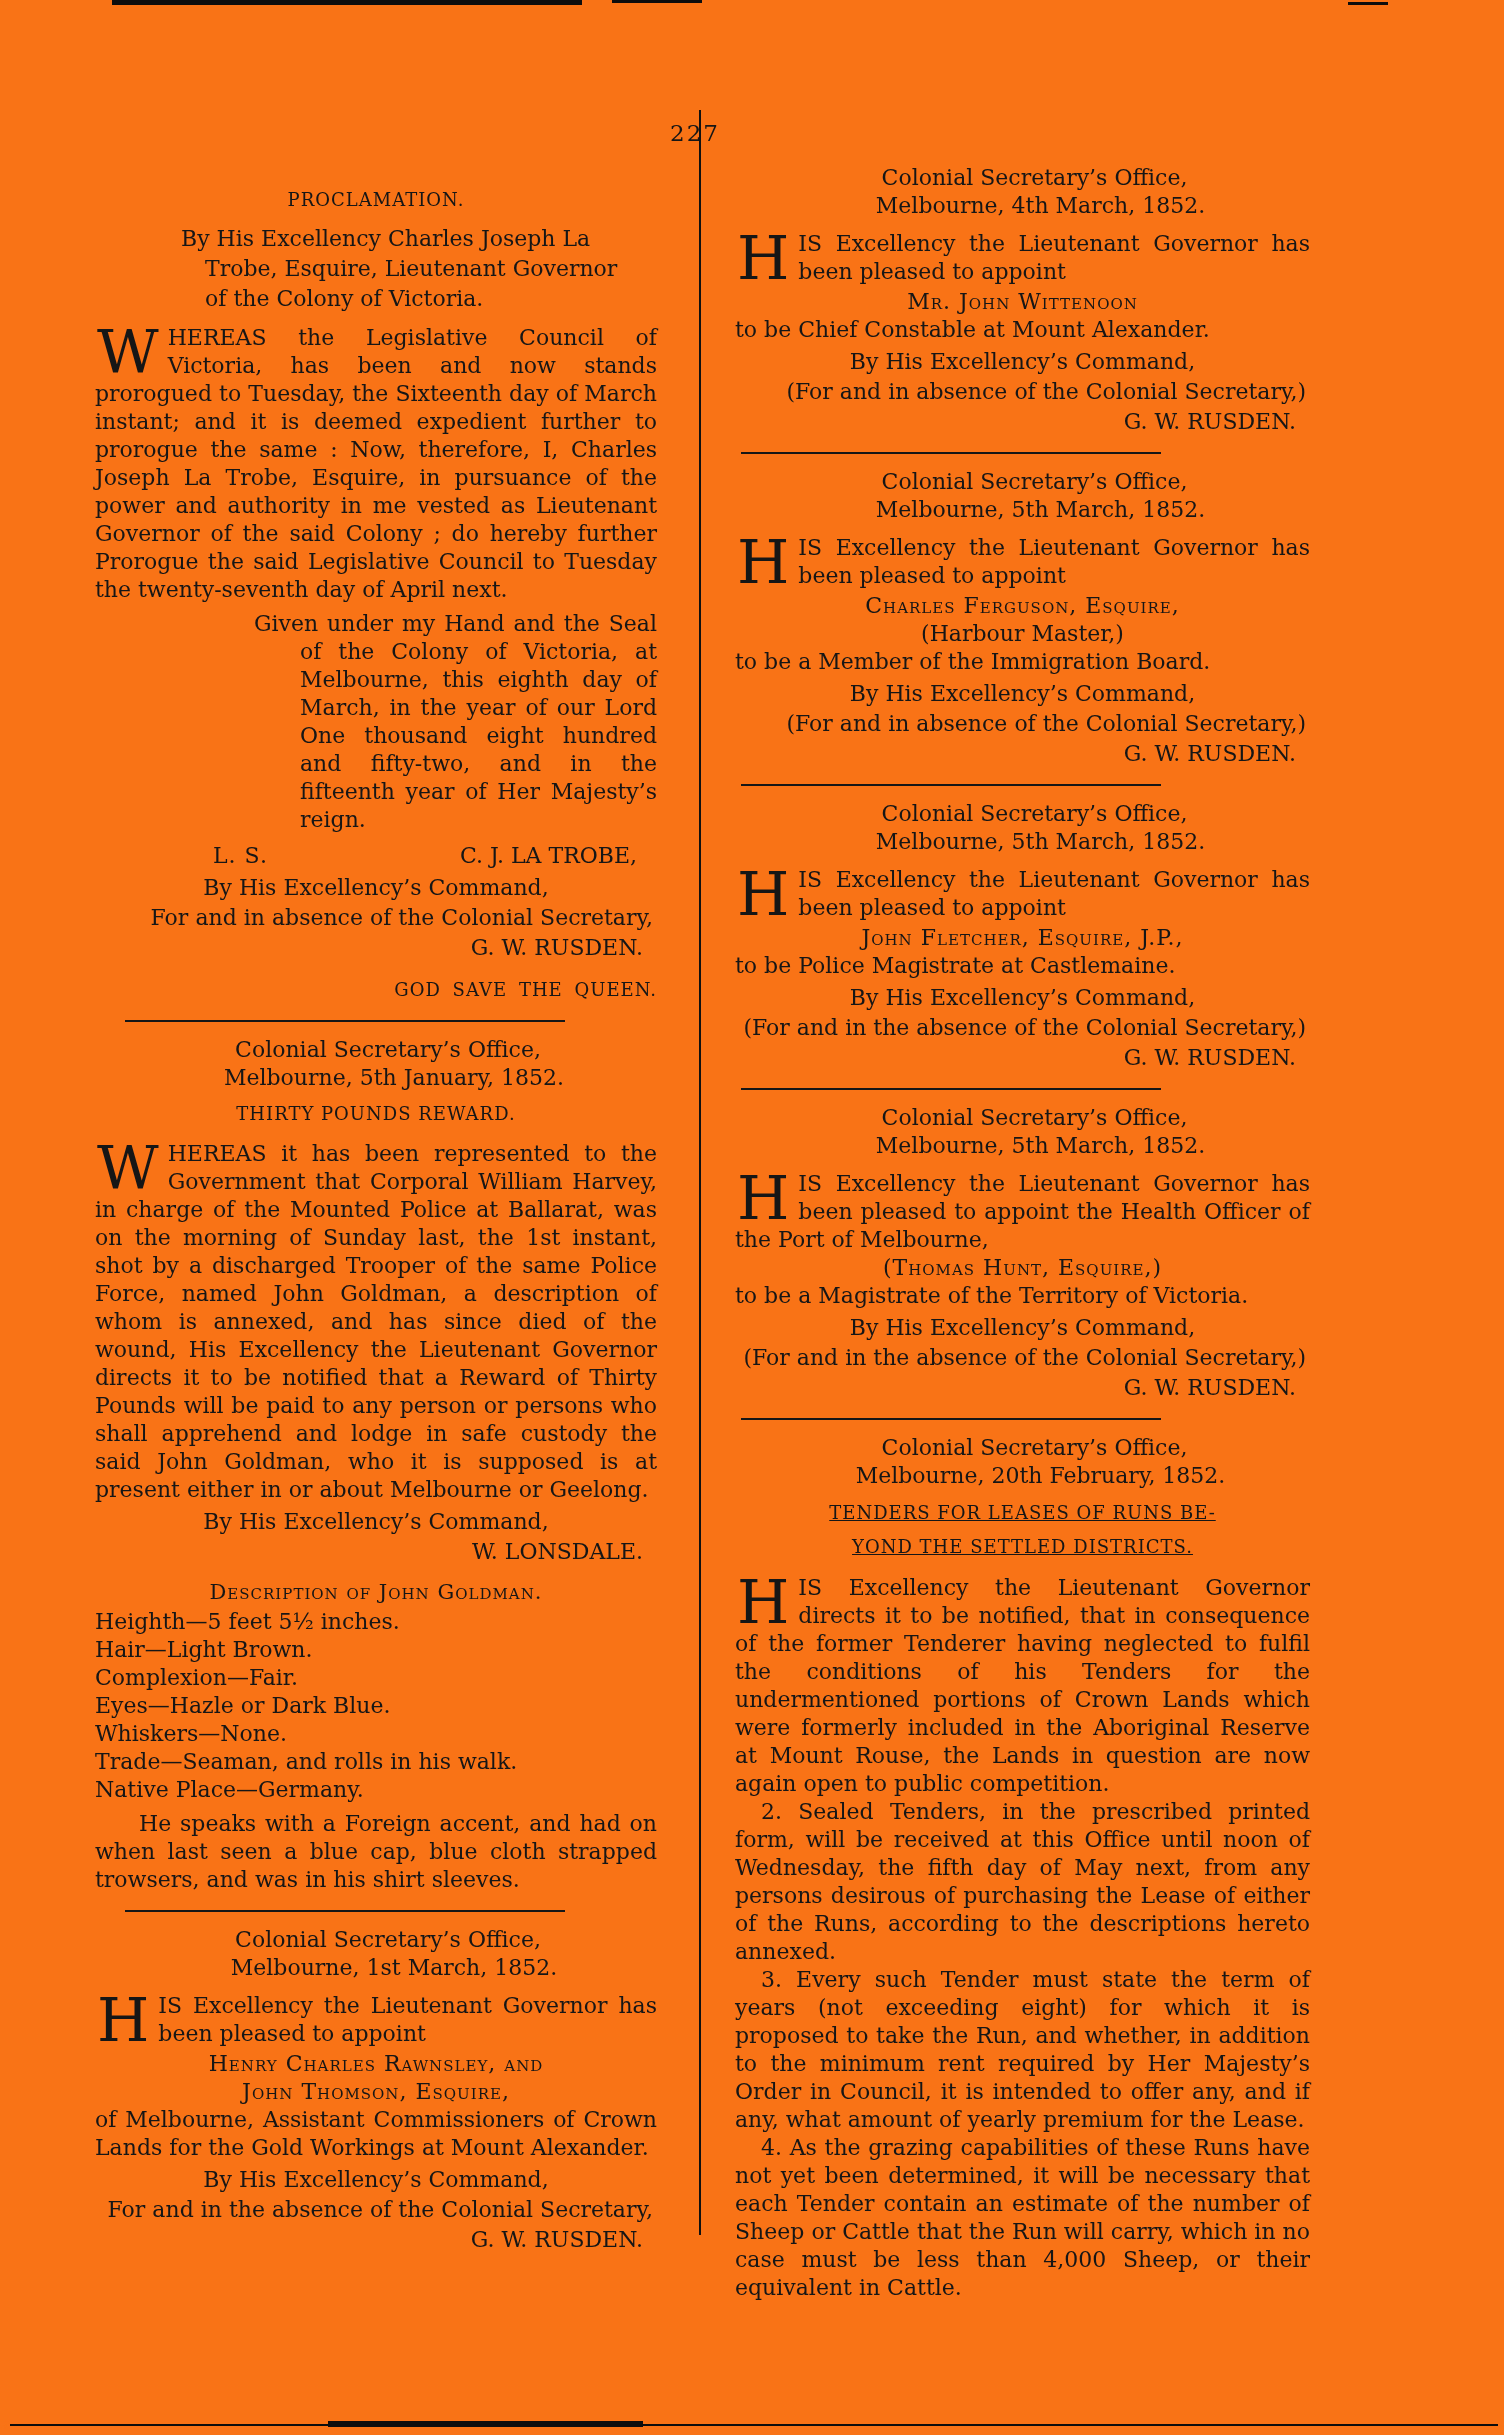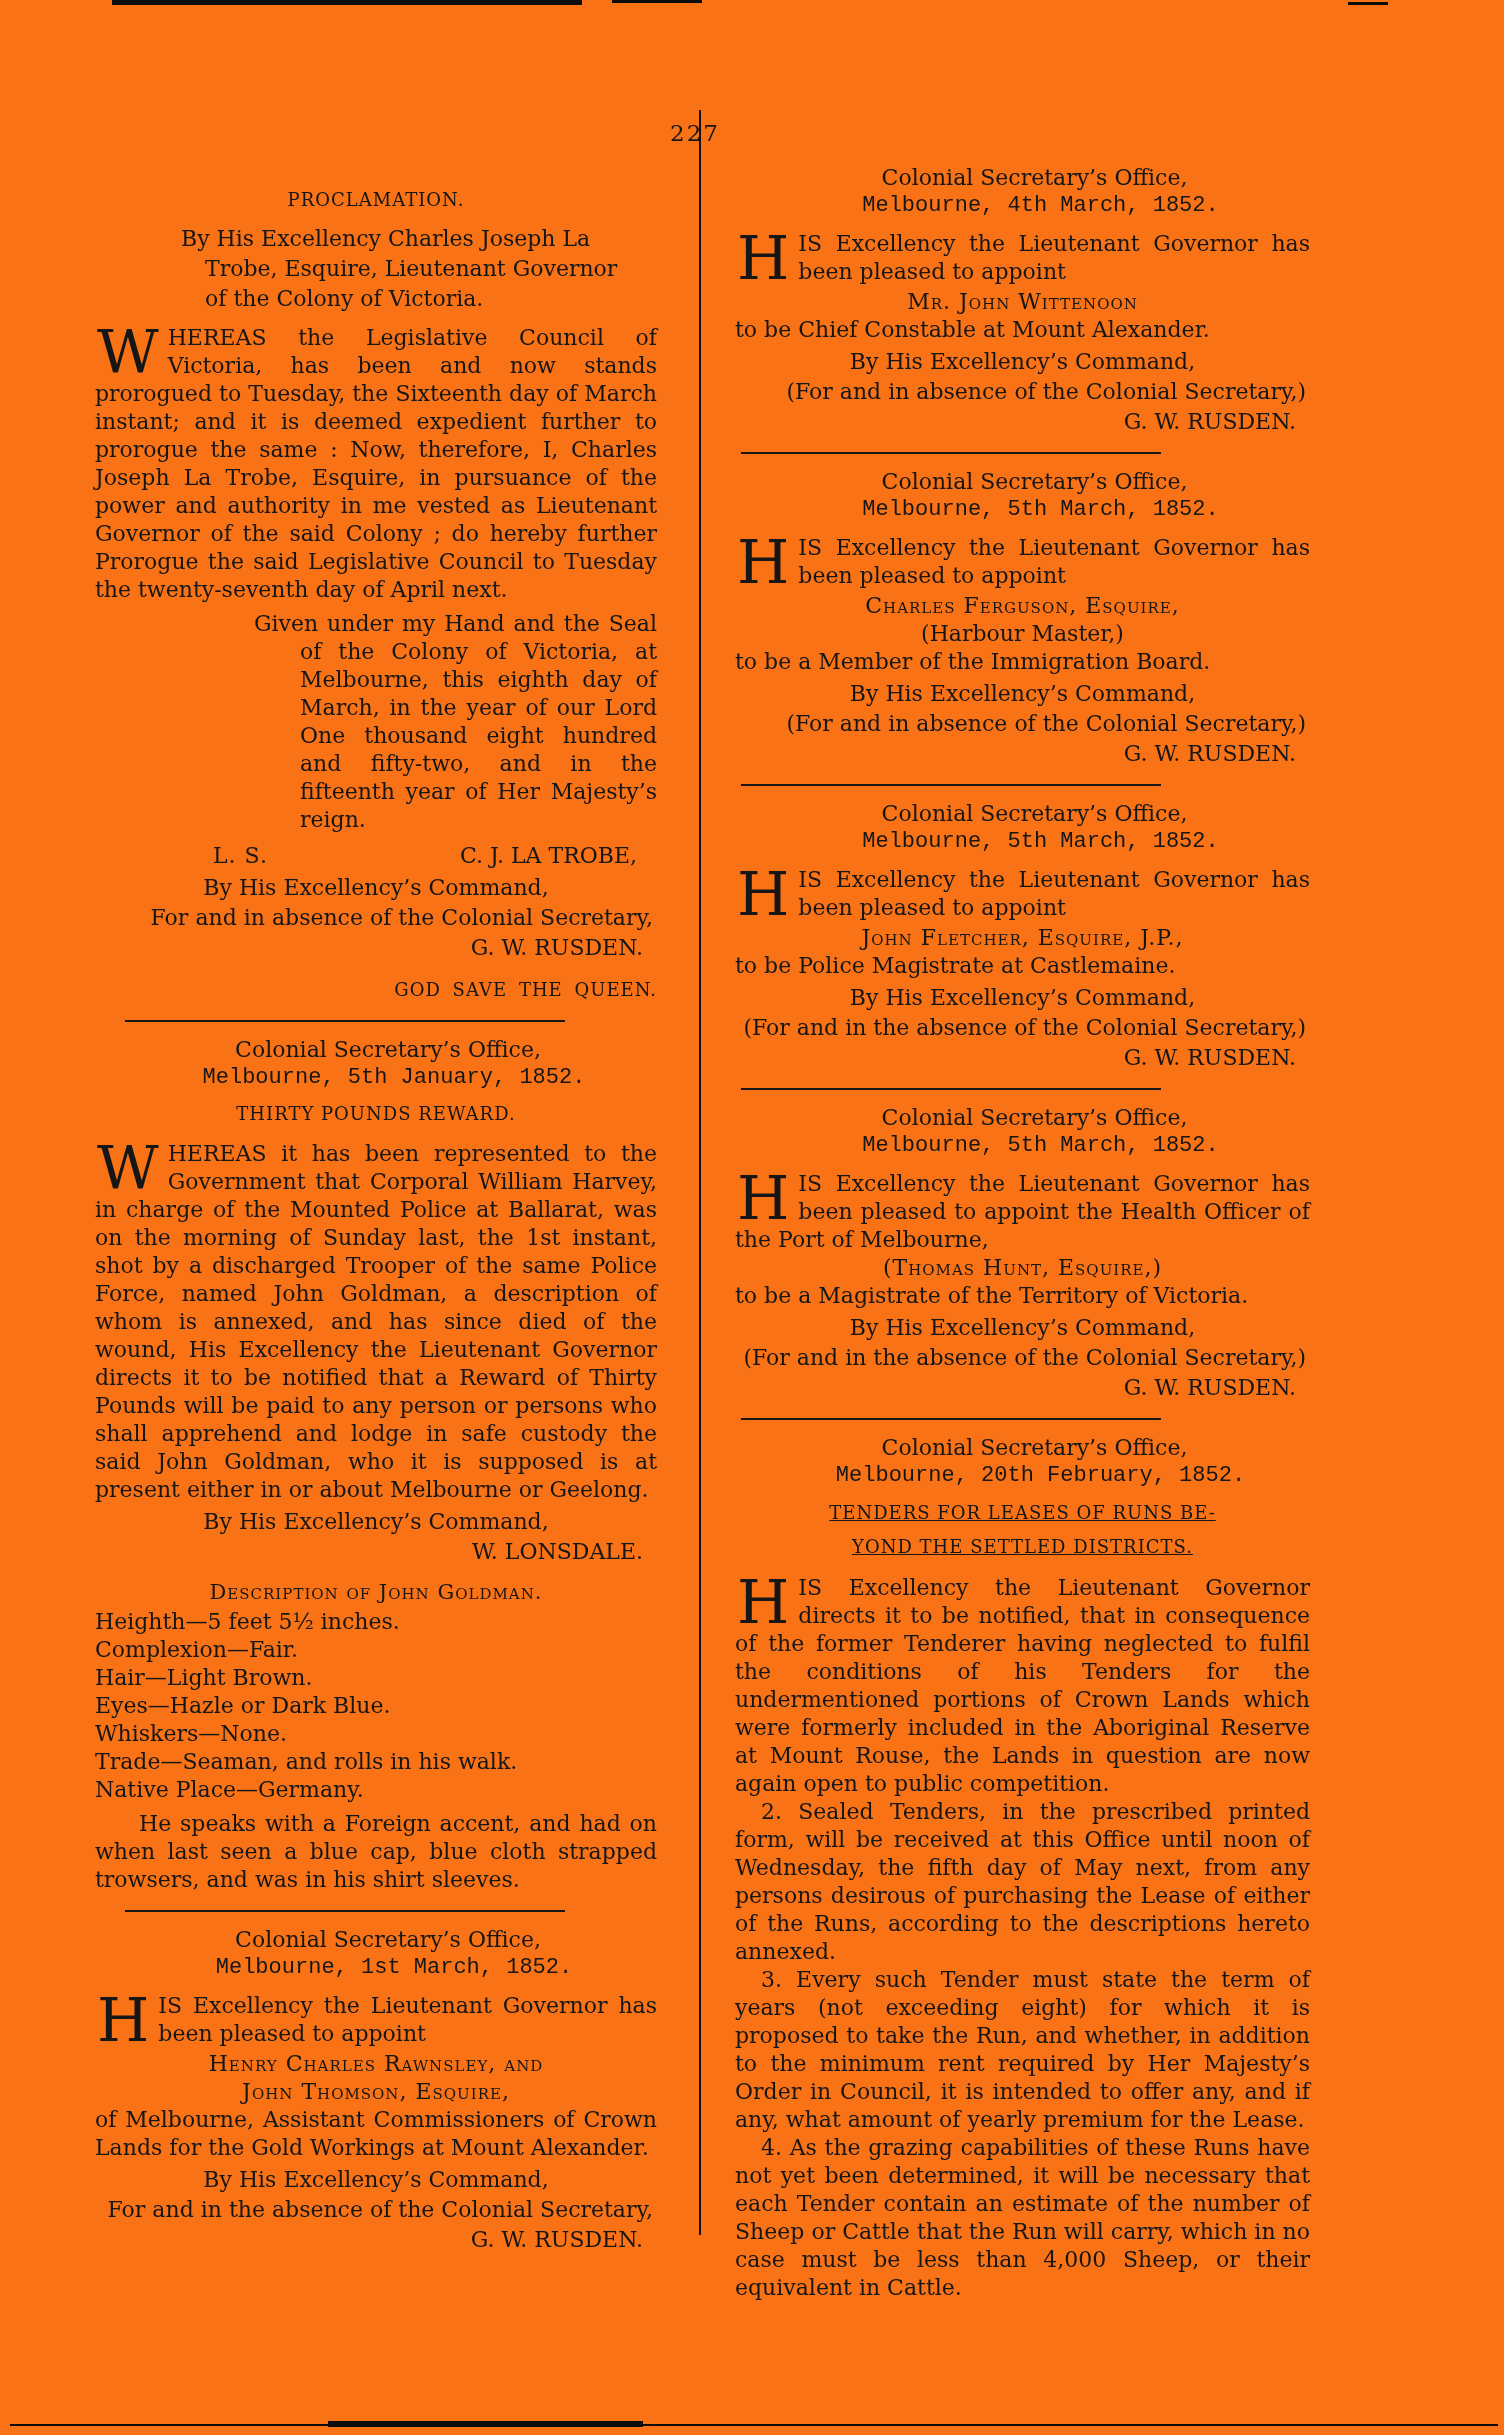--- a/index.html
+++ b/index.html
@@ -49,21 +49,21 @@
   .seal-row{display:flex;justify-content:space-between;margin:8px 20px 0 118px;clear:both;}
   .sc{font-variant:small-caps;letter-spacing:1px;}
   .command{text-align:center;margin-top:4px;clear:both;}
   .absence{text-align:right;padding-right:4px;margin-top:2px;clear:both;}
   .sig-right{text-align:right;padding-right:14px;margin-top:2px;clear:both;}
   .motto{text-align:right;font-size:18px;letter-spacing:1px;word-spacing:5px;margin-top:14px;}
   .rule{border:0;border-top:2px solid #161616;margin:16px 0 14px 30px;width:440px;clear:both;}
   .col.right .rule{margin-left:6px;width:420px;}
   .dateline{text-align:center;margin-top:6px;clear:both;}
   .dateline .dl1{display:block;transform:translateX(12px);}
-  .dateline .dl2{display:block;transform:translateX(18px);font-family:Liberation Mono, monospace;}
+  .dateline .dl2{display:block;transform:translateX(18px);}
   .name-line{text-align:center;clear:both;}
   .appointment{margin-top:0;clear:both;}
   .desc-heading{text-align:center;margin-top:12px;font-size:21px;clear:both;}
   .desc-list{margin-top:2px;}
   .desc-item{text-align:left;}
   .addendum{text-indent:44px;margin-top:6px;}
   .ind{text-indent:26px;margin-top:0;}
 </style>
 </head>
 <body>
@@ -109,22 +109,22 @@
         </div>
         <div class="heading">THIRTY POUNDS REWARD.</div>
         <div class="dc-para">
           <span class="dropcap">W</span><span>HEREAS it has been represented to the Government that Corporal William Harvey, in charge of the Mounted Police at Ballarat, was on the morning of Sunday last, the 1st instant, shot by a discharged Trooper of the same Police Force, named John Goldman, a description of whom is annexed, and has since died of the wound, His Excellency the Lieutenant Governor directs it to be notified that a Reward of Thirty Pounds will be paid to any person or persons who shall apprehend and lodge in safe custody the said John Goldman, who it is supposed is at present either in or about Melbourne or Geelong.</span>
         </div>
         <div class="command">By His Excellency’s Command,</div>
         <div class="sig-right">W. LONSDALE.</div>
         <div class="desc-heading sc">Description of John Goldman.</div>
         <div class="desc-list">
           <div class="desc-item">Heighth—5 feet 5½ inches.</div>
+          <div class="desc-item">Hair—Light Brown.</div>
           <div class="desc-item">Complexion—Fair.</div>
-          <div class="desc-item">Hair—Light Brown.</div>
           <div class="desc-item">Eyes—Hazle or Dark Blue.</div>
           <div class="desc-item">Whiskers—None.</div>
           <div class="desc-item">Trade—Seaman, and rolls in his walk.</div>
           <div class="desc-item">Native Place—Germany.</div>
         </div>
         <div class="addendum">He speaks with a Foreign accent, and had on when last seen a blue cap, blue cloth strapped trowsers, and was in his shirt sleeves.</div>
       </div>
 
       <hr class="rule">
 

